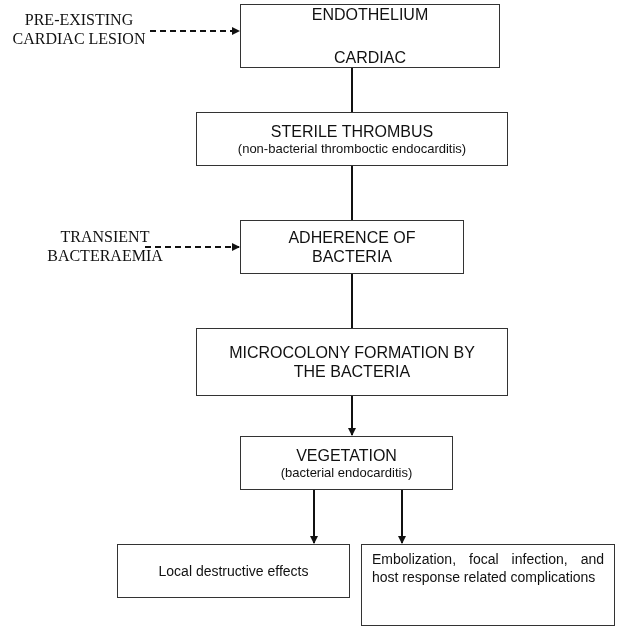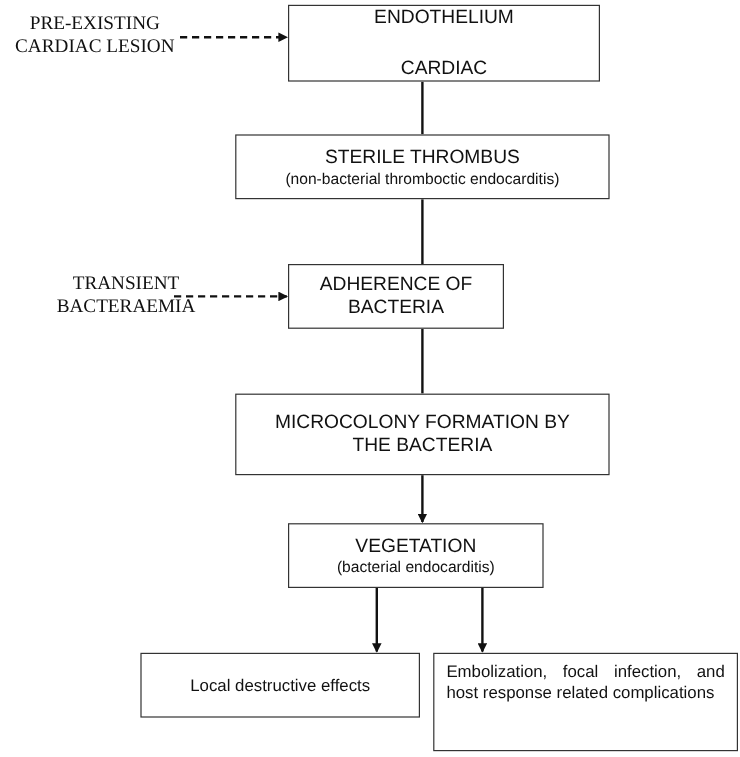--- a/index.html
+++ b/index.html
@@ -47,21 +47,21 @@
 <div class="box big" style="left:240px; top:4px; width:260px; height:64px;gap:24px;">
   <div>ENDOTHELIUM</div>
   <div>CARDIAC</div>
 </div>
 
 <div class="box" style="left:196px; top:112px; width:312px; height:54px;">
   <div class="big">STERILE THROMBUS</div>
   <div class="small">(non-bacterial thromboctic endocarditis)</div>
 </div>
 
-<div class="box big" style="left:240px; top:220px; width:180px; height:54px;">
+<div class="box big" style="left:240px; top:220px; width:224px; height:54px;">
   <div>ADHERENCE OF</div>
   <div>BACTERIA</div>
 </div>
 
 <div class="box big" style="left:196px; top:328px; width:312px; height:68px;">
   <div>MICROCOLONY FORMATION BY</div>
   <div>THE BACTERIA</div>
 </div>
 
 <div class="box" style="left:240px; top:436px; width:213px; height:54px;">

